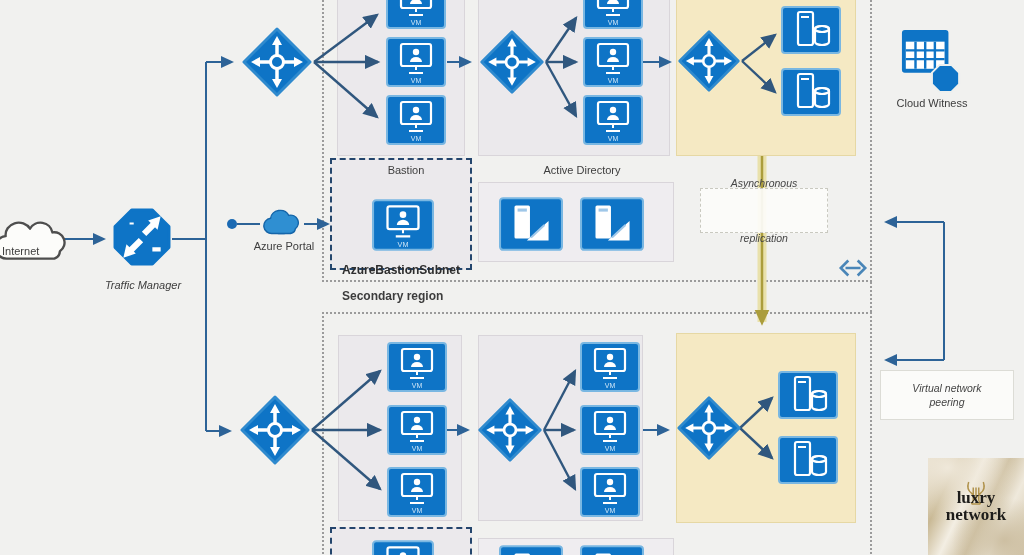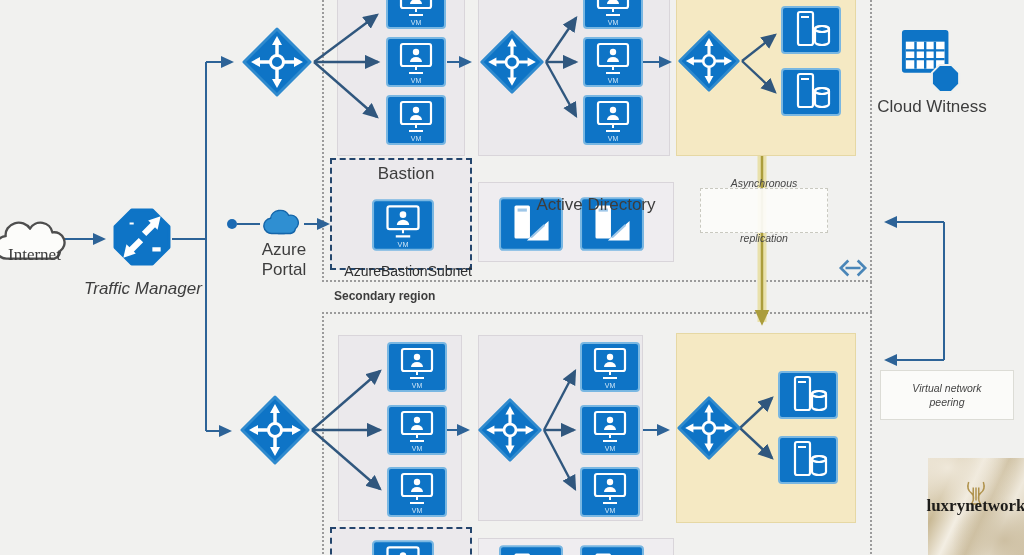--- a/index.html
+++ b/index.html
@@ -6,28 +6,28 @@
   body{font-family:"Liberation Sans",sans-serif;background:#e8e8e6;}
   .stage{position:relative;width:1024px;height:555px;overflow:hidden;background:var(--bg,#f1f1ef);}
   .box{position:absolute;z-index:0;box-sizing:border-box;}
   .subnet{background:var(--subnetbg,#ebe9ec);border:1px solid var(--subnetbd,#d9d5da);}
   .yellow{background:var(--yellowbg,#f5e9c3);border:1px solid var(--yellowbd,#e6d8a4);}
   .region{border:2px dotted var(--dots,#9b9b9b);background:transparent;}
   .bastion{background:var(--subnetbg,#edebee);border:2px dashed var(--bastionbd,#24466d);}
   .adbox{background:#efedf0;border:1px solid var(--subnetbd,#d9d5da);}
   .overlay{position:absolute;left:0;top:0;z-index:1;}
   .ic{position:absolute;z-index:2;}
-  .lbl{position:absolute;z-index:3;color:var(--text,#3d3d3d);font-size:17px;text-align:center;line-height:1.2;}
-  .lbl.bold{font-weight:bold;}
-  .lbl.small{font-size:14px;font-weight:normal;color:#2e2e2e;text-align:right;}
+  .lbl{position:absolute;z-index:3;color:var(--text,#3d3d3d);font-size:11px;text-align:center;line-height:1.2;}
+  .lbl.bold{font-weight:bold;margin-left:8px;}
+  .lbl.small{font-size:12px;font-weight:bold;color:#2e2e2e;}
   .notebox{position:absolute;z-index:3;box-sizing:border-box;background:rgba(252,252,250,0.93);
     border:1px dashed #c9c9c0;display:flex;flex-direction:column;align-items:center;justify-content:center;}
   .notebox div{font-style:italic;font-size:10.5px;color:#454545;line-height:1.35;}
   .bridge{position:absolute;z-index:0;border-left:2px dotted var(--dots,#9b9b9b);}
-  .watermark{position:absolute;z-index:5;display:flex;flex-direction:row;align-items:center;justify-content:center;
+  .watermark{position:absolute;z-index:5;display:flex;flex-direction:column;align-items:center;justify-content:center;
     background:
       radial-gradient(120% 90% at 20% 10%, #efe8da 0%, rgba(239,232,218,0) 60%),
       radial-gradient(100% 80% at 80% 85%, #cdbfa2 0%, rgba(205,191,162,0) 55%),
       linear-gradient(115deg,#e4dac6 0%,#c9b995 22%,#f3eee3 40%,#cfc1a3 58%,#efe9dc 75%,#d3c6aa 100%);}
   .watermark .wm-text{position:relative;z-index:2;font-family:"Liberation Serif",serif;font-weight:600;
     font-size:17px;color:#1d1c1a;line-height:0.95;text-align:center;}
   .watermark .lyre{position:absolute;z-index:1;top:22px;}
 </style>
 </head>
 <body>
@@ -269,26 +269,26 @@
       <use href="#sym-ad"></use>
     </svg>
 
   <svg class="ic" style="left:900px;top:28px" width="62" height="68">
       <use href="#sym-witness"></use>
     </svg>
   <svg class="ic" style="left:838px;top:257px" width="30" height="22">
       <use href="#sym-peer"></use>
     </svg>
 
-  <div class="lbl" style="left:0;top:245px;width:56px;text-align:left;padding-left:8px;font-family:Liberation Serif, serif;">Internet</div>
+  <div class="lbl" style="left:0;top:245px;width:56px;text-align:left;padding-left:2px;">Internet</div>
   <div class="lbl" style="left:83px;top:279px;width:120px;font-style:italic;">Traffic Manager</div>
   <div class="lbl" style="left:238px;top:240px;width:92px;">Azure Portal</div>
   <div class="lbl" style="left:330px;top:164px;width:152px;">Bastion</div>
   <div class="lbl small" style="left:330px;top:263px;width:142px;">AzureBastionSubnet</div>
-  <div class="lbl" style="left:498px;top:164px;width:196px;margin-top:31px;">Active Directory</div>
+  <div class="lbl" style="left:484px;top:164px;width:196px;">Active Directory</div>
   <div class="lbl bold" style="left:334px;top:289px;width:170px;text-align:left;font-size:12px;">Secondary region</div>
   <div class="lbl" style="left:872px;top:97px;width:120px;">Cloud Witness</div>
 
   <div class="notebox" style="left:700px;top:188px;width:128px;height:45px;gap:40px;">
     <div>Asynchronous</div>
     <div>replication</div>
   </div>
   <div class="notebox" style="left:880px;top:370px;width:134px;height:50px;border-style:solid;border-color:#dcdcd6;">
     <div>Virtual network</div>
     <div>peering</div>

